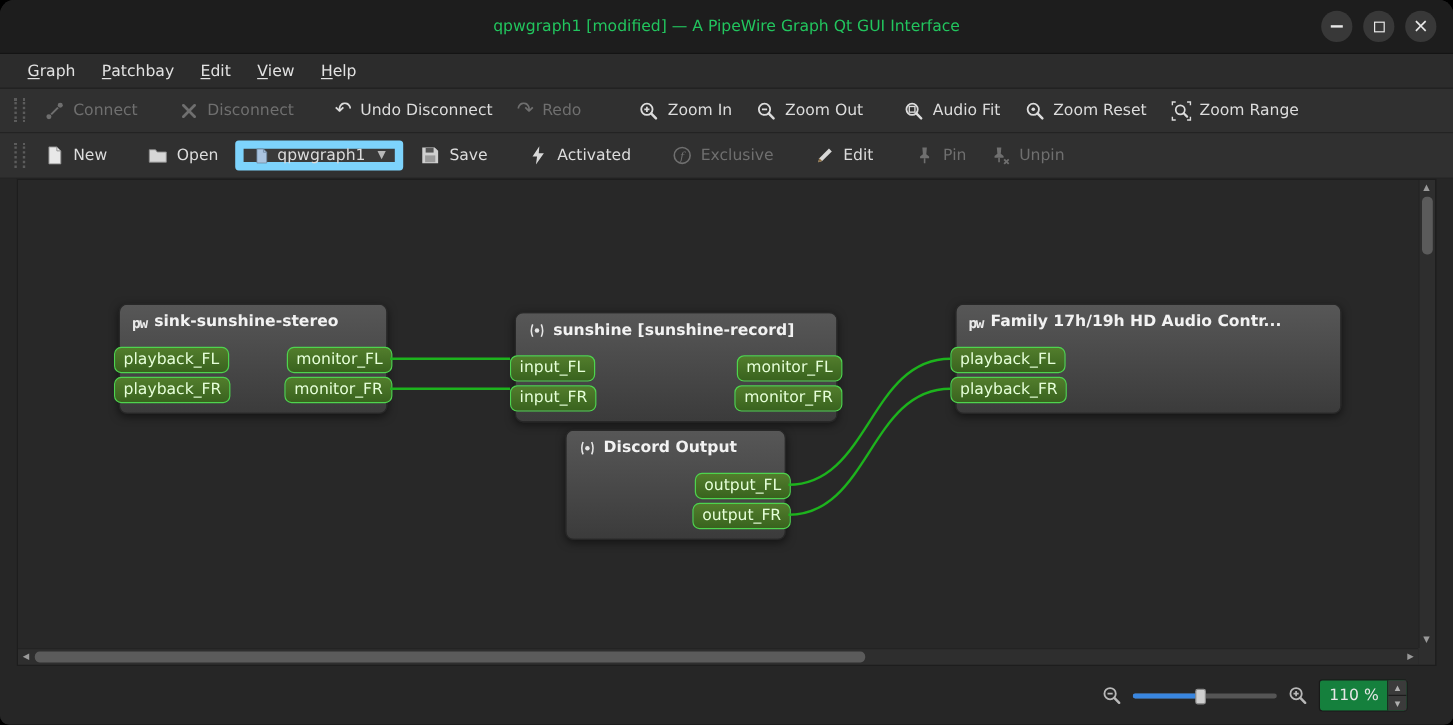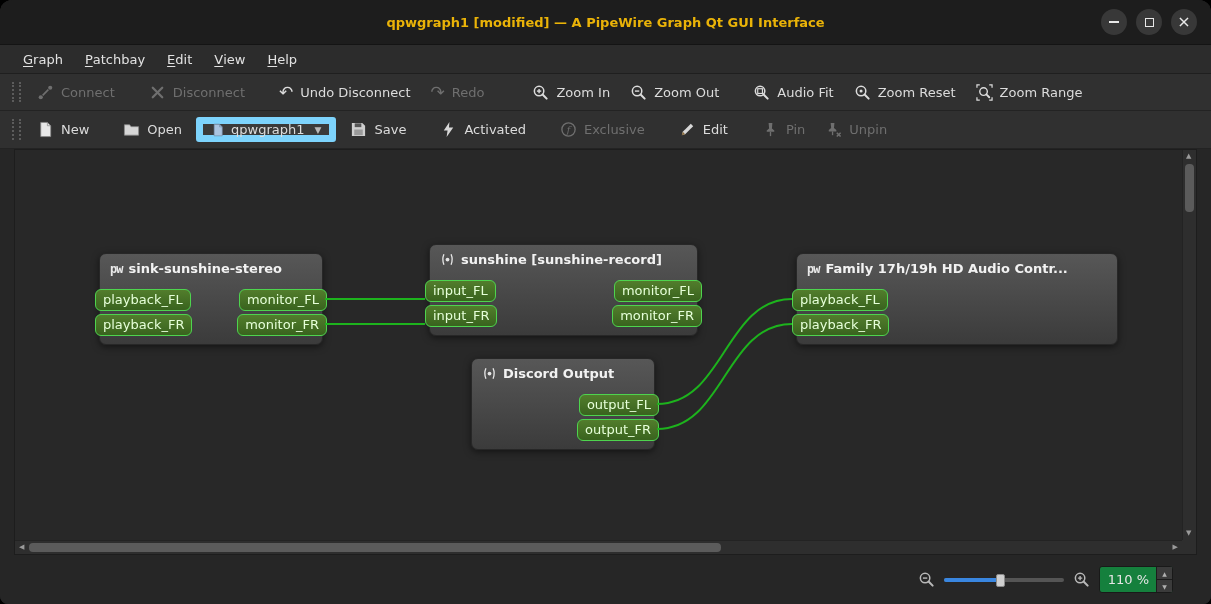--- a/index.html
+++ b/index.html
@@ -1,20 +1,20 @@
 <!DOCTYPE html>
 <html><head>
 <meta charset="utf-8">
 <style>
   html,body{margin:0;padding:0;background:#000;font-family:"DejaVu Sans","Liberation Sans",sans-serif;}
   .window{position:relative;width:1211px;height:604px;background:#262626;border-radius:12px 12px 8px 8px;overflow:hidden;}
 
   
   .titlebar{height:45px;background:#1d1d1d;display:flex;align-items:center;justify-content:center;position:relative;border-bottom:1px solid #141414;box-sizing:border-box;}
-  .titlebar .title{color:#eab308;font-weight:bold;font-size:13px;}
+  .titlebar .title{color:#22c55e;font-weight:normal;font-size:13px;}
   .winbtns{position:absolute;right:14px;top:0;height:100%;display:flex;align-items:center;gap:9px;}
   .wbtn{width:26px;height:26px;border-radius:50%;background:#383838;display:flex;align-items:center;justify-content:center;color:#e8e8e8;cursor:pointer;}
   .min-glyph{display:block;width:10px;height:2px;background:#e8e8e8;}
   .max-glyph{display:block;width:9px;height:9px;border:1.5px solid #e8e8e8;box-sizing:border-box;}
   .close-glyph{font-size:16px;line-height:16px;}
 
   
   .menubar{height:29px;background:#2c2c2c;display:flex;align-items:stretch;padding-left:12px;border-bottom:1px solid #1f1f1f;box-sizing:border-box;}
   .menu-item{display:flex;align-items:center;padding:0 11px;color:#e2e2e2;font-size:13px;cursor:pointer;}
   .menu-item u{text-decoration:underline;text-underline-offset:2px;}
@@ -35,21 +35,21 @@
   #edges{position:absolute;left:0;top:0;pointer-events:none;}
   .node{position:absolute;background:linear-gradient(180deg,#575757,#3b3b3b);border:1px solid #272727;border-radius:7px;box-shadow:0 2px 7px rgba(0,0,0,.5);}
   .node-head{display:flex;align-items:center;gap:6px;padding:7px 10px 0 10px;}
   .ntitle{font-weight:bold;color:#f2f2f2;font-size:13px;white-space:nowrap;}
   .pw-glyph{font-family:"DejaVu Sans Mono",monospace;font-weight:bold;font-size:12px;color:#e9e9e9;letter-spacing:-1px;}
   .port{position:absolute;height:20px;line-height:19px;padding:0 7px;border:1.5px solid #4ed44e;border-radius:6px;background:linear-gradient(180deg,#527d2c,#39631e);color:#e6ffd9;font-size:13px;white-space:nowrap;cursor:pointer;}
   .port.in{left:-5px;}
   .port.out{right:-5px;}
   .r1{top:35px;} .r2{top:60px;}
   .node1{left:84px;top:103px;width:222px;height:90px;}
-  .node2{left:414px;top:94px;width:267px;height:90px;text-align:center;}
+  .node2{left:414px;top:110px;width:267px;height:90px;text-align:center;}
   .node3{left:781px;top:103px;width:320px;height:90px;}
   .node4{left:456px;top:208px;width:182px;height:90px;}
 
   
   .vscroll{position:absolute;right:0;top:0;bottom:14px;width:14px;background:#2e2e2e;border-left:1px solid #232323;box-sizing:border-box;}
   .hscroll{position:absolute;left:0;right:14px;bottom:0;height:14px;background:#2e2e2e;border-top:1px solid #232323;box-sizing:border-box;}
   .sb-corner{position:absolute;right:0;bottom:0;width:14px;height:14px;background:#2e2e2e;}
   .sb-arrow{position:absolute;color:#9a9a9a;font-size:7px;line-height:7px;cursor:pointer;}
   .vscroll .up{top:3px;left:3px;} .vscroll .down{bottom:3px;left:3px;}
   .hscroll .left{left:4px;top:3px;} .hscroll .right{right:4px;top:3px;}

